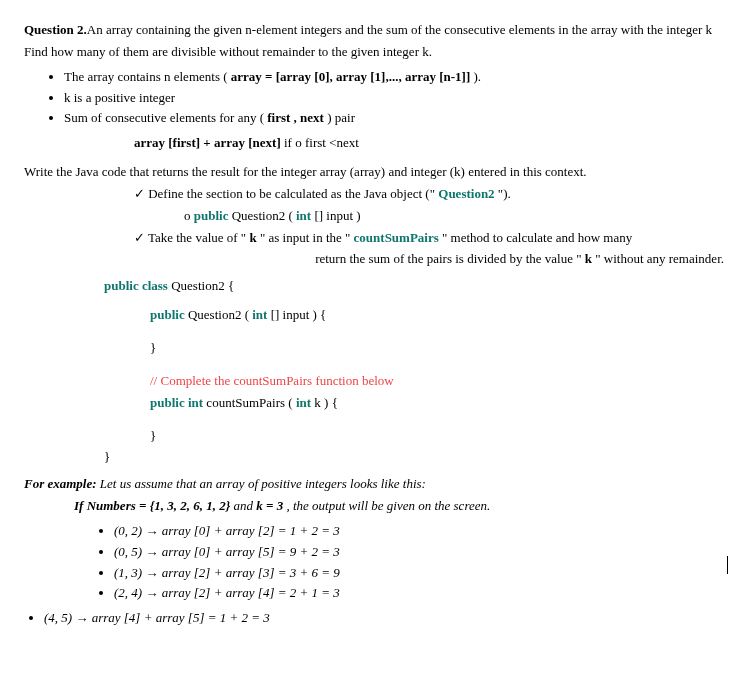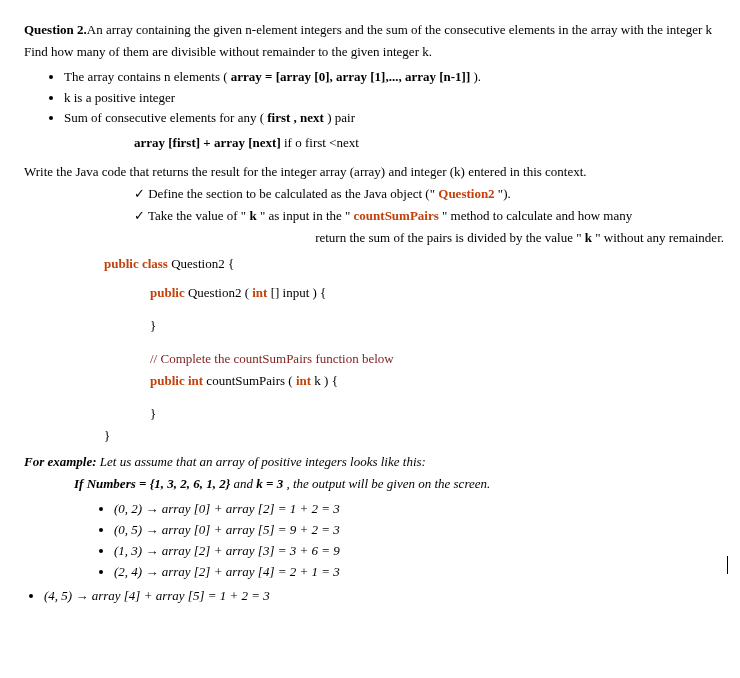--- a/index.html
+++ b/index.html
@@ -6,22 +6,22 @@
       font-family: "Times New Roman", Times, serif;
       font-size: 13px;
       color: #000;
       margin: 0;
       padding: 18px 24px;
       width: 700px;
       line-height: 1.45;
     }
     .bold { font-weight: bold; }
     .italic { font-style: italic; }
-    .red { color: #c2410c; }
-    .green { color: #7f1d1d; }
+    .red { color: #0f766e; }
+    .green { color: #ef4444; }
     p { margin: 3px 0; }
     .check::before { content: "\2713  "; }
     .bullet-list { margin: 6px 0 6px 40px; padding: 0; }
     .bullet-list li { margin: 2px 0; list-style: disc; }
     .instr-block { margin-left: 110px; }
     .inner-o { margin-left: 50px; }
     .inner-o::before { content: "o  "; }
     .code-sample { margin-left: 25px; margin-top: 4px; }
     .code-block { margin: 8px 0 8px 80px; font-family: "Times New Roman", serif; }
     .code-inner { margin-left: 46px; }
@@ -59,20 +59,23 @@
 <p style="margin-left:110px;">
   <span class="bold">array [first] + array [next]</span><span> if </span><span>o first &lt;next</span>
 </p>
 
 <p style="margin-top:10px;">Write the Java code that returns the result for the integer array (array) and integer (k) entered in this context.</p>
 
 <div class="instr-block">
   <p class="check">
     <span>Define the section to be calculated as the Java object (" </span><span class="red bold">Question2</span><span> ").</span>
   </p>
+  <p class="inner-o">
+    <span class="red bold">public </span><span>Question2 ( </span><span class="bold red">int</span><span> [] input )</span>
+  </p>
   <p class="check">
     <span>Take the value of " </span><span class="bold">k</span><span> " as input in the " </span><span class="red bold">countSumPairs</span><span> " method to calculate and how many</span>
   </p>
   <p style="margin-left:16px;text-align:right;">
     <span>return the sum of the pairs is divided by the value " </span><span class="bold">k</span><span> " without any remainder.</span>
   </p>
 </div>
 
 <div class="code-block">
   <p>

